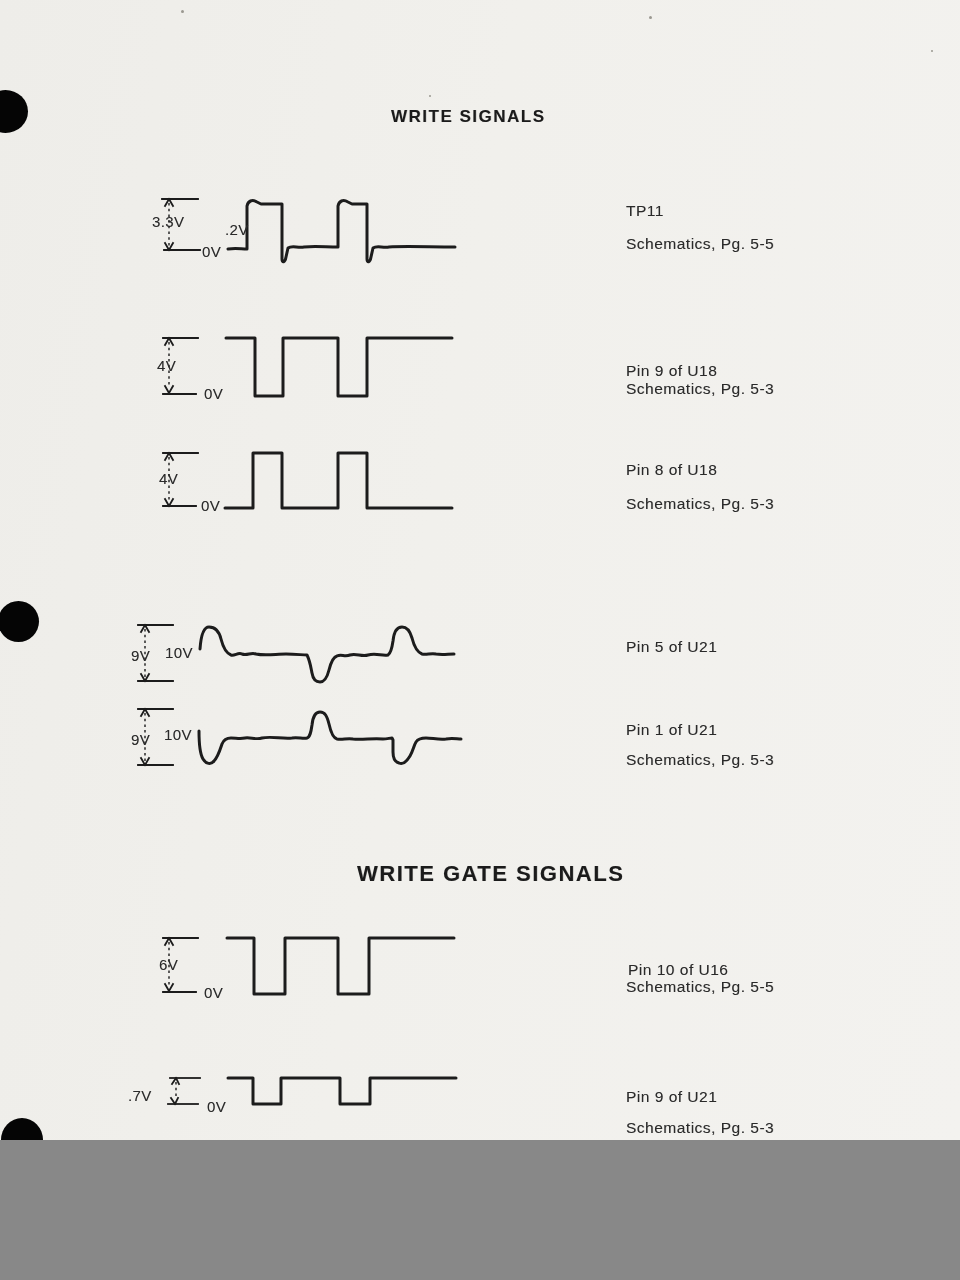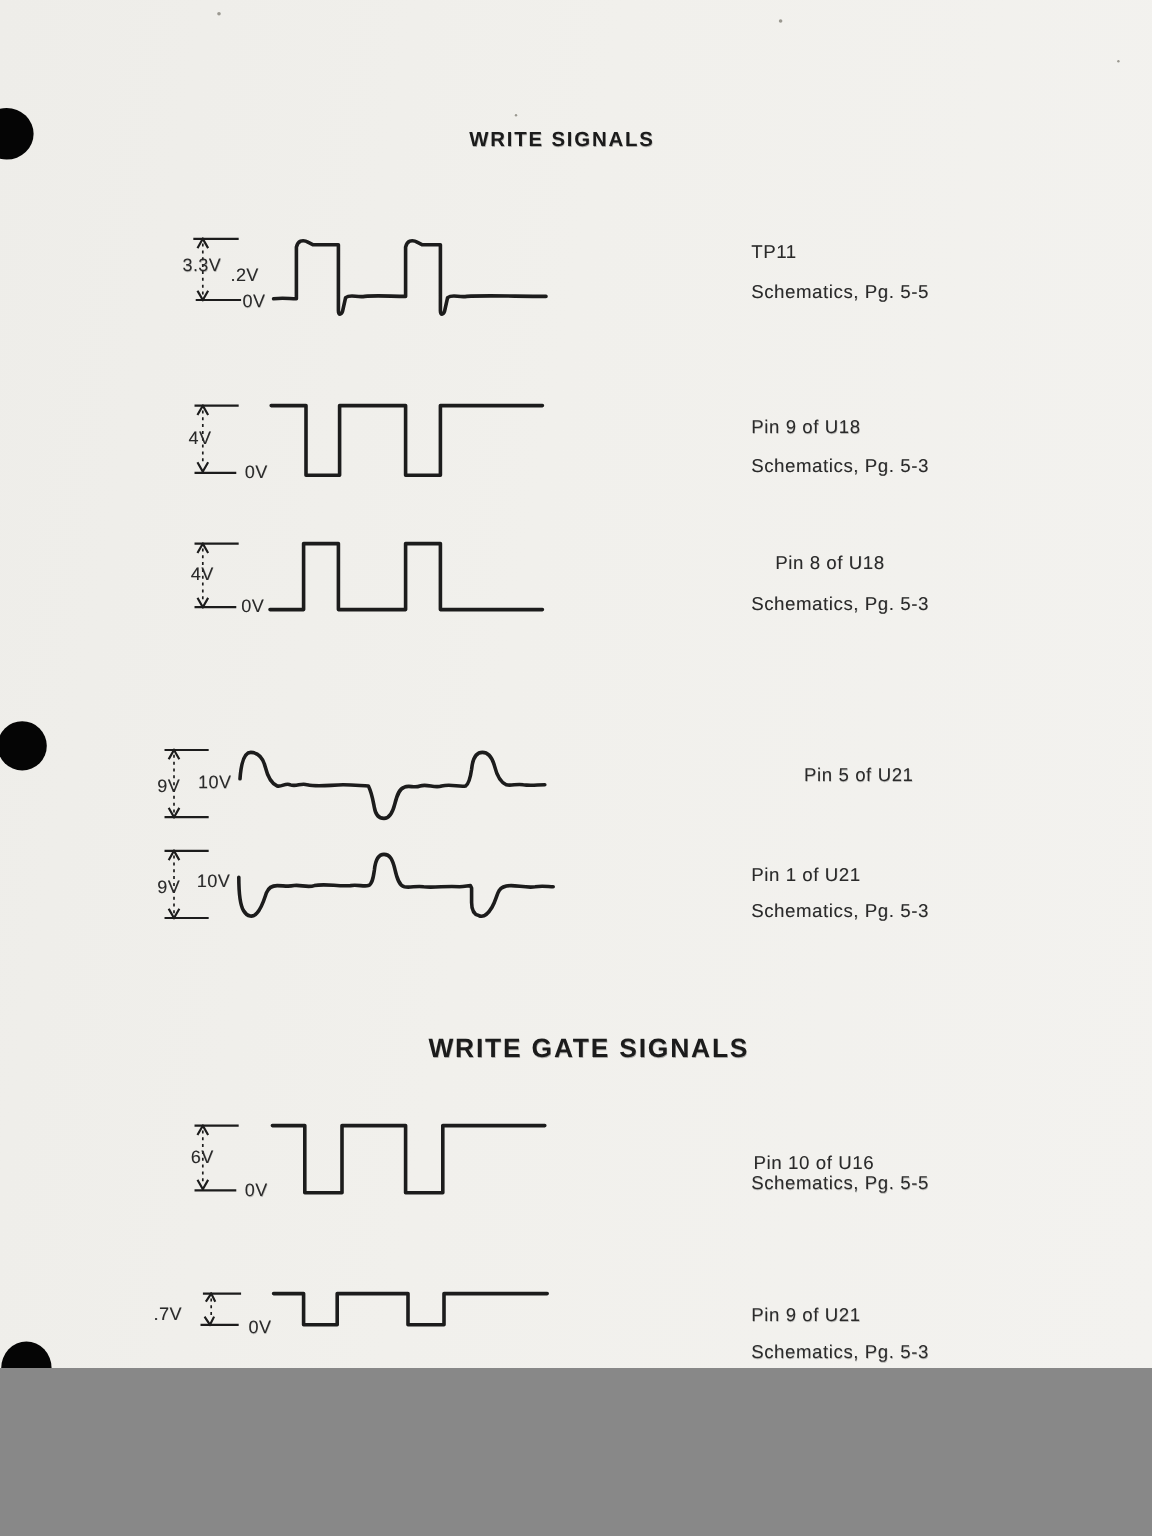--- a/index.html
+++ b/index.html
@@ -74,73 +74,73 @@
       <path class="dash" d="M21,19 V62"></path>
       <path class="brk" d="M21,15 L17,22 M21,15 L25,22"></path>
       <path class="brk" d="M21,66 L17,59 M21,66 L25,59"></path>
       <path class="brk" d="M16,66 H52"></path>
       <path class="trace" d="M80,65 C88,64 93,65 99,65 L99,22 C100,17 104,15 109,18 L113,20 L134,20 L134,75
         C134,79 137,79 138,73 L140,64 C144,61 149,64 156,63 C166,62 178,63 190,63 L190,22
         C191,17 195,15 200,18 L204,20 L219,20 L219,75 C219,79 222,79 223,73 L225,64
         C229,61 234,64 241,63 C256,62 282,63 307,63"></path>
     </svg>
     <span class="lbl" style="left:152px;top:213px;">3.3V</span>
-    <span class="lbl" style="left:192px;top:221px;">.2V</span>
+    <span class="lbl" style="left:225px;top:221px;">.2V</span>
     <span class="lbl" style="left:202px;top:243px;">0V</span>
     <span class="ref" style="left:626px;top:203px;">TP11</span>
     <span class="ref" style="left:626px;top:236px;">Schematics, Pg. 5-5</span>
   </div>
 
   <div>
     <svg class="wave" style="left:148px;top:322px;" width="312" height="88" viewBox="0 0 312 88">
       <path class="brk" d="M15,16 H50"></path>
       <path class="dash" d="M21,20 V64"></path>
       <path class="brk" d="M21,16 L17,23 M21,16 L25,23"></path>
       <path class="brk" d="M21,71 L17,64 M21,71 L25,64"></path>
       <path class="brk" d="M15,72 H48"></path>
       <path class="trace" d="M78,16 H107 V74 H135 V16 H190 V74 H219 V16 H304"></path>
     </svg>
     <span class="lbl" style="left:157px;top:357px;">4V</span>
     <span class="lbl" style="left:204px;top:385px;">0V</span>
-    <span class="ref" style="left:626px;top:349px;text-align:right;">Pin 9 of U18</span>
+    <span class="ref" style="left:626px;top:363px;text-align:right;">Pin 9 of U18</span>
     <span class="ref" style="left:626px;top:381px;">Schematics, Pg. 5-3</span>
   </div>
 
   <div>
     <svg class="wave" style="left:148px;top:437px;" width="312" height="88" viewBox="0 0 312 88">
       <path class="brk" d="M15,16 H50"></path>
       <path class="dash" d="M21,20 V64"></path>
       <path class="brk" d="M21,16 L17,23 M21,16 L25,23"></path>
       <path class="brk" d="M21,69 L17,62 M21,69 L25,62"></path>
       <path class="brk" d="M15,69 H48"></path>
       <path class="trace" d="M77,71 H105 V16 H134 V71 H190 V16 H219 V71 H304"></path>
     </svg>
     <span class="lbl" style="left:159px;top:470px;">4V</span>
     <span class="lbl" style="left:201px;top:497px;">0V</span>
-    <span class="ref" style="left:626px;top:462px;margin-left:20px;">Pin 8 of U18</span>
+    <span class="ref" style="left:626px;top:462px;">Pin 8 of U18</span>
     <span class="ref" style="left:626px;top:496px;">Schematics, Pg. 5-3</span>
   </div>
 
   <div>
     <svg class="wave" style="left:126px;top:612px;" width="340" height="92" viewBox="0 0 340 92">
       <path class="brk" d="M12,13 H47"></path>
       <path class="dash" d="M19,17 V65"></path>
       <path class="brk" d="M19,13 L15,20 M19,13 L23,20"></path>
       <path class="brk" d="M19,69 L15,62 M19,69 L23,62"></path>
       <path class="brk" d="M12,69 H47"></path>
       <path class="trace" d="M74,37 C75,23 78,15 83,15 C89,15 93,19 95,27 C97,35 100,41 105,43
         C109,44 112,40 116,42 C121,44 125,40 130,42 C139,44 150,42 160,42 C170,42 176,43 181,43
         C184,49 185,56 186,61 C187,67 190,70 194,70 C198,70 201,66 203,58 C205,50 207,45 211,44
         C215,42 219,45 224,43 C230,41 236,45 242,43 C250,41 256,44 262,43 C265,41 266,36 267,29
         C268,19 271,15 276,15 C281,15 284,19 286,26 C288,34 291,40 296,42 C300,43 305,41 310,42
         C316,43 322,42 328,42"></path>
     </svg>
     <span class="lbl" style="left:131px;top:647px;">9V</span>
     <span class="lbl" style="left:165px;top:644px;">10V</span>
-    <span class="ref" style="left:626px;top:639px;margin-left:44px;">Pin 5 of U21</span>
+    <span class="ref" style="left:626px;top:639px;">Pin 5 of U21</span>
   </div>
 
   <div>
     <svg class="wave" style="left:126px;top:697px;" width="340" height="96" viewBox="0 0 340 96">
       <path class="brk" d="M12,12 H47"></path>
       <path class="dash" d="M19,16 V64"></path>
       <path class="brk" d="M19,12 L15,19 M19,12 L23,19"></path>
       <path class="brk" d="M19,68 L15,61 M19,68 L23,61"></path>
       <path class="brk" d="M12,68 H47"></path>
       <path class="trace" d="M73,34 C73,46 74,57 77,62 C80,67 85,68 88,64 C92,60 94,53 96,47

